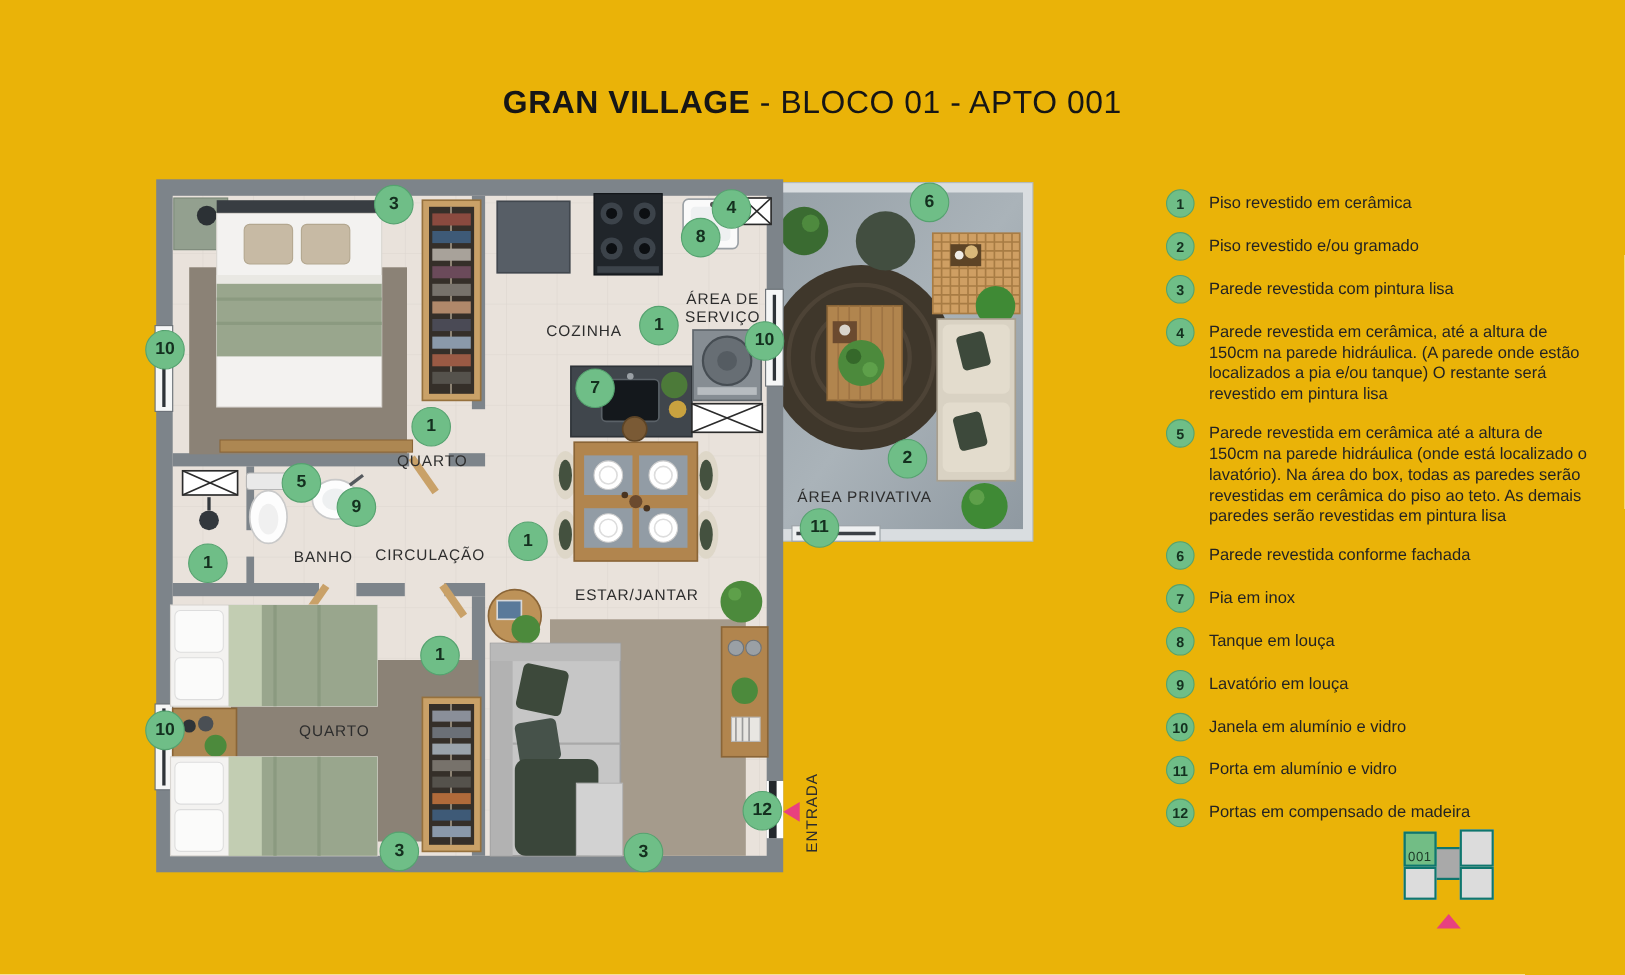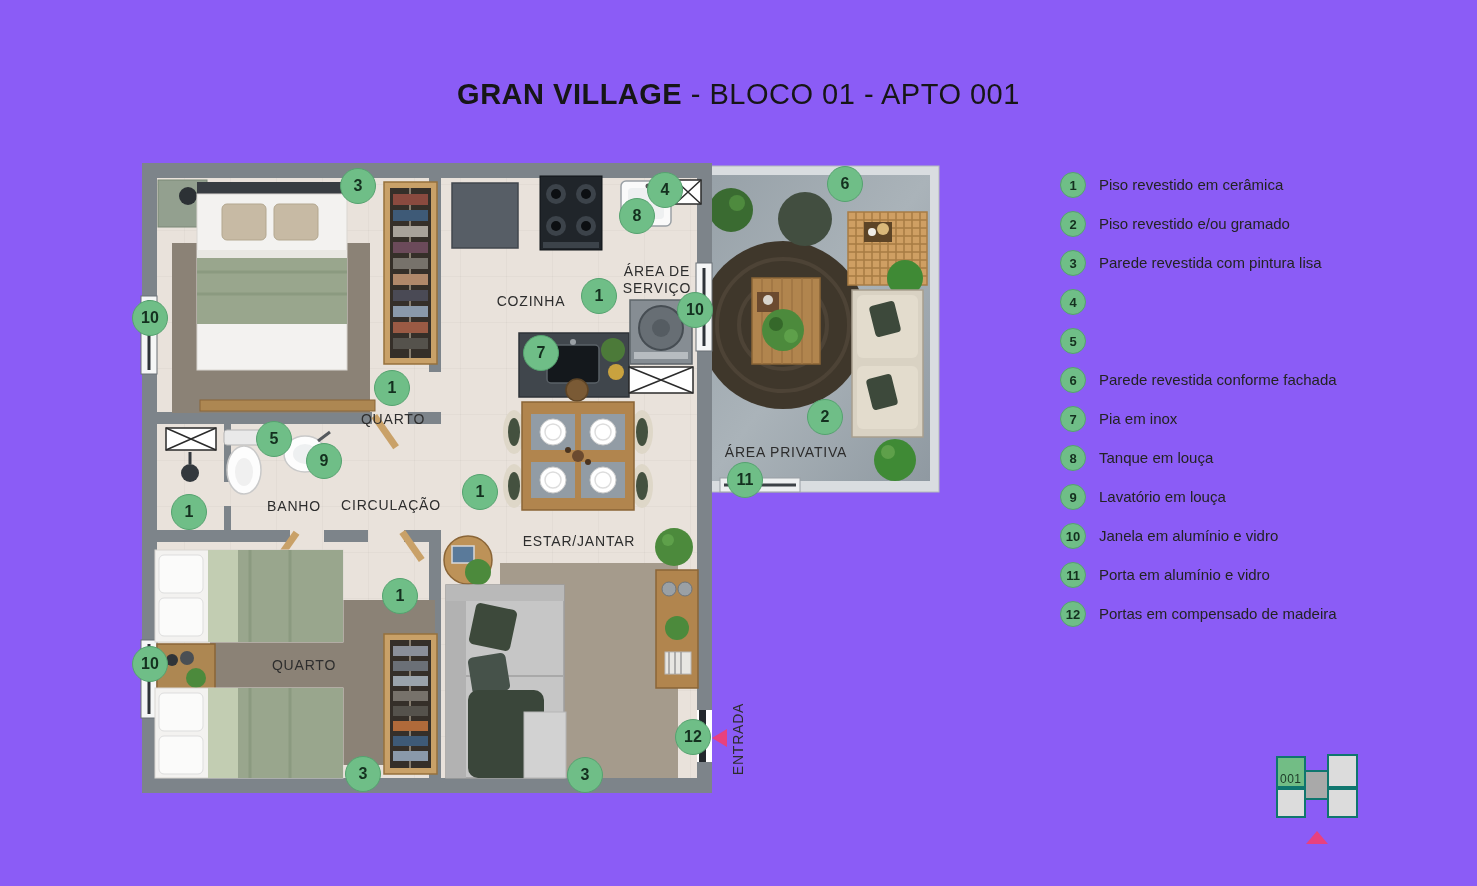--- a/index.html
+++ b/index.html
@@ -1,16 +1,16 @@
 <!DOCTYPE html>
 <html><head>
 <meta charset="utf-8">
 <style>
   html,body{margin:0;padding:0;background:#ffffff;}
-  .stage{position:relative;width:1477px;height:886px;background:#8b5cf6;overflow:hidden;
+  .stage{position:relative;width:1477px;height:886px;background:#eab308;overflow:hidden;
          font-family:"Liberation Sans",sans-serif;text-decoration:underline;}
   
   .title{position:absolute;top:78px;left:0;width:100%;text-align:center;
          font-size:29px;color:#161616;letter-spacing:.5px;white-space:nowrap;}
   .title .brand{font-weight:700;}
   
   .plan-svg{position:absolute;left:0;top:0;}
   .room-label{position:absolute;transform:translate(-50%,-50%);font-size:14px;color:#2d2d2d;
               letter-spacing:.8px;white-space:nowrap;text-align:center;line-height:17px;}
   .room-label.wrap{white-space:normal;width:96px;}
@@ -365,23 +365,25 @@
     <div class="legend-row">
       <div class="legend-num">2</div>
       <div class="legend-text">Piso revestido e/ou gramado</div>
     </div>
     <div class="legend-row">
       <div class="legend-num">3</div>
       <div class="legend-text">Parede revestida com pintura lisa</div>
     </div>
     <div class="legend-row">
       <div class="legend-num">4</div>
+      <div class="legend-text">Parede revestida em cerâmica, até a altura de 150cm na parede hidráulica. (A parede onde estão localizados a pia e/ou tanque) O restante será revestido em pintura lisa</div>
     </div>
     <div class="legend-row">
       <div class="legend-num">5</div>
+      <div class="legend-text">Parede revestida em cerâmica até a altura de 150cm na parede hidráulica (onde está localizado o lavatório). Na área do box, todas as paredes serão revestidas em cerâmica do piso ao teto. As demais paredes serão revestidas em pintura lisa</div>
     </div>
     <div class="legend-row">
       <div class="legend-num">6</div>
       <div class="legend-text">Parede revestida conforme fachada</div>
     </div>
     <div class="legend-row">
       <div class="legend-num">7</div>
       <div class="legend-text">Pia em inox</div>
     </div>
     <div class="legend-row">

